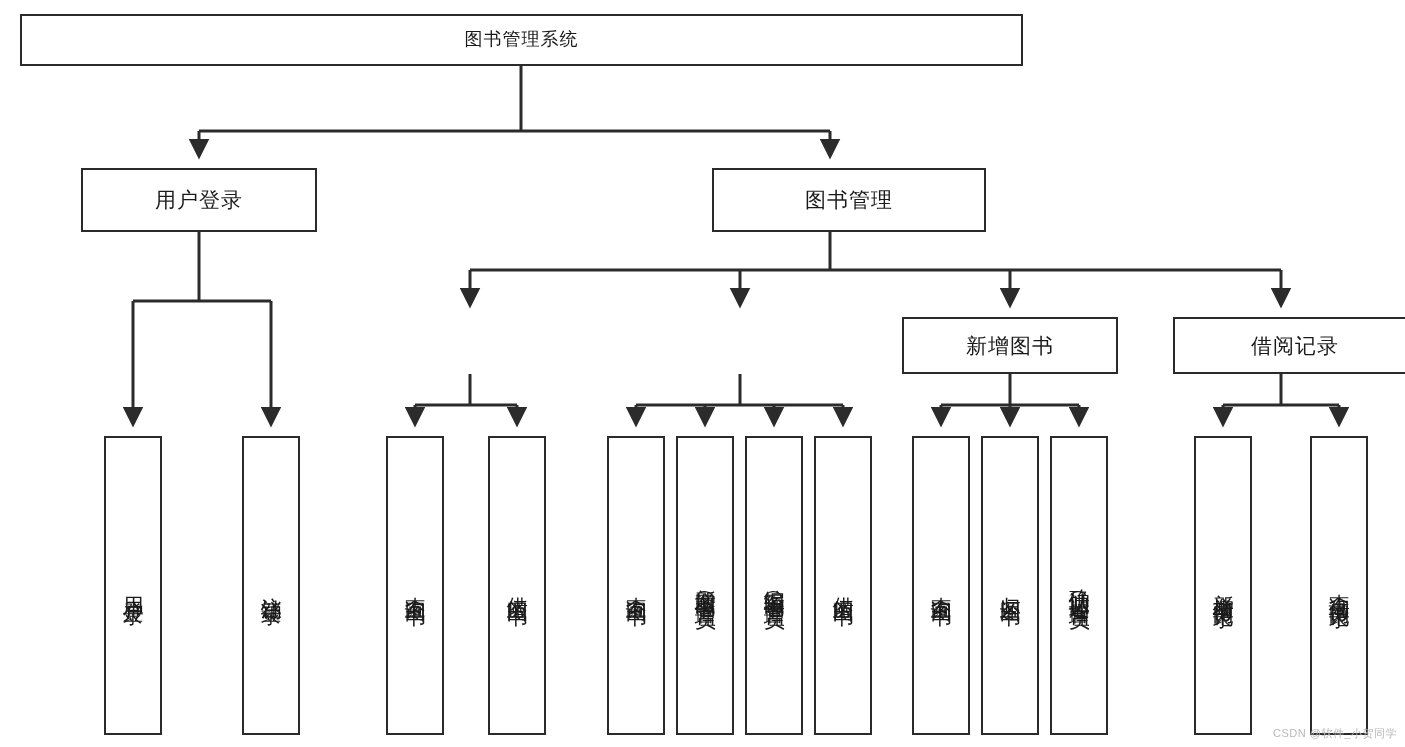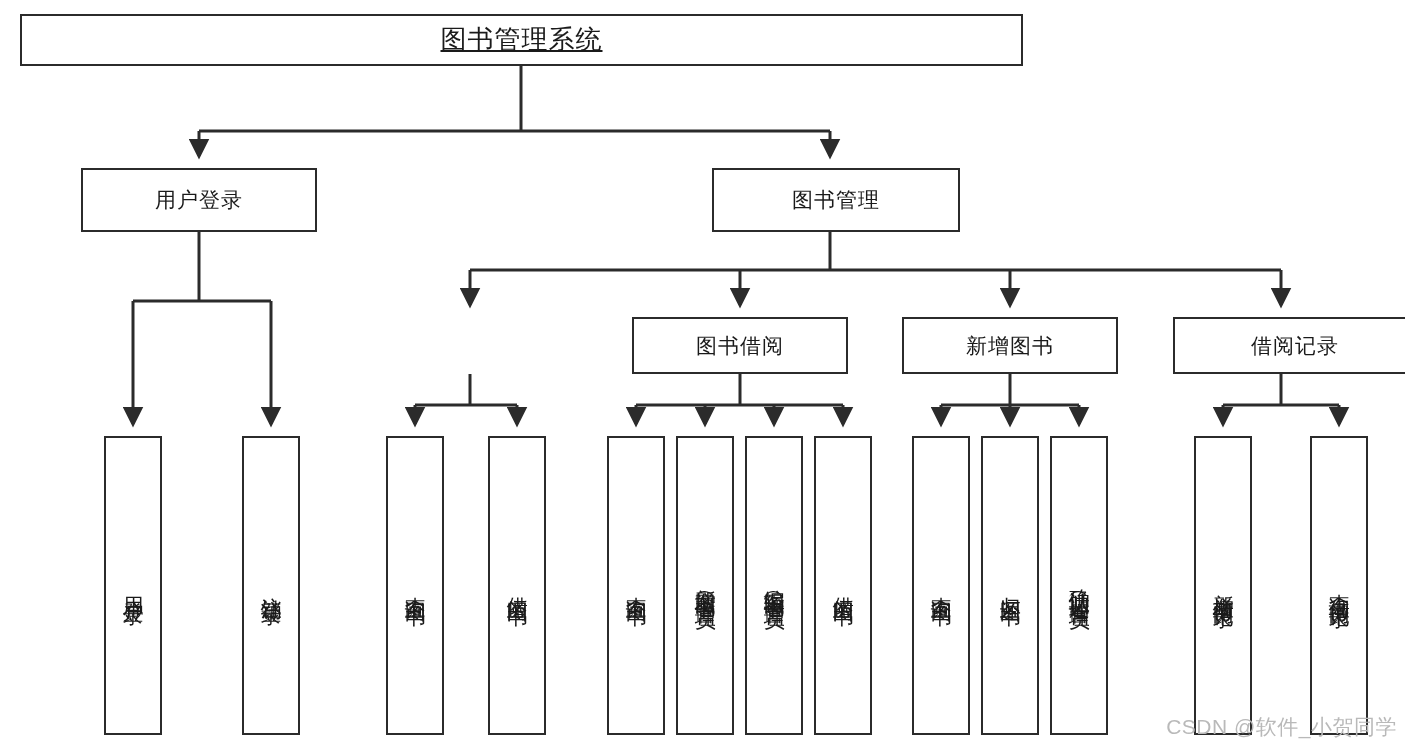--- a/index.html
+++ b/index.html
@@ -41,28 +41,27 @@
     letter-spacing:1px;
   }
   .node.v .vtext{
     writing-mode:vertical-rl;
     text-orientation:upright;
     line-height:1.25;
     letter-spacing:3px;
     white-space:nowrap;
   }
   .node.root{
-    font-size:26px;
-    text-decoration:underline;
+    font-size:18px;
   }
   .watermark{
     position:absolute;
     right:8px;
     bottom:6px;
-    font-size:21px;
+    font-size:11px;
     color:#b9b9b9;
     letter-spacing:0.5px;
     z-index:5;
     white-space:nowrap;
   }
 </style>
 </head>
 <body>
 
 <div id="canvas">
@@ -119,28 +118,25 @@
   </svg>
 
   <div class="node h root" style="left:20px;top:14px;width:1003px;height:52px;">
     <span>图书管理系统</span>
   </div>
 
   <div class="node h" style="left:81px;top:168px;width:236px;height:64px;">
     <span>用户登录</span>
   </div>
 
-  <div class="node h" style="left:712px;top:168px;width:248px;height:64px;">
+  <div class="node h" style="left:712px;top:168px;width:274px;height:64px;">
     <span>图书管理</span>
   </div>
 
 
-  <div class="node h" style="left:632px;top:317px;width:216px;height:57px;">
-    <span>图书借阅</span>
-  </div>
 
   <div class="node h" style="left:902px;top:317px;width:216px;height:57px;">
     <span>新增图书</span>
   </div>
 
   <div class="node h" style="left:1173px;top:317px;width:244px;height:57px;">
     <span>借阅记录</span>
   </div>
 
   <div class="node v" style="left:104px;top:436px;width:58px;height:299px;">

